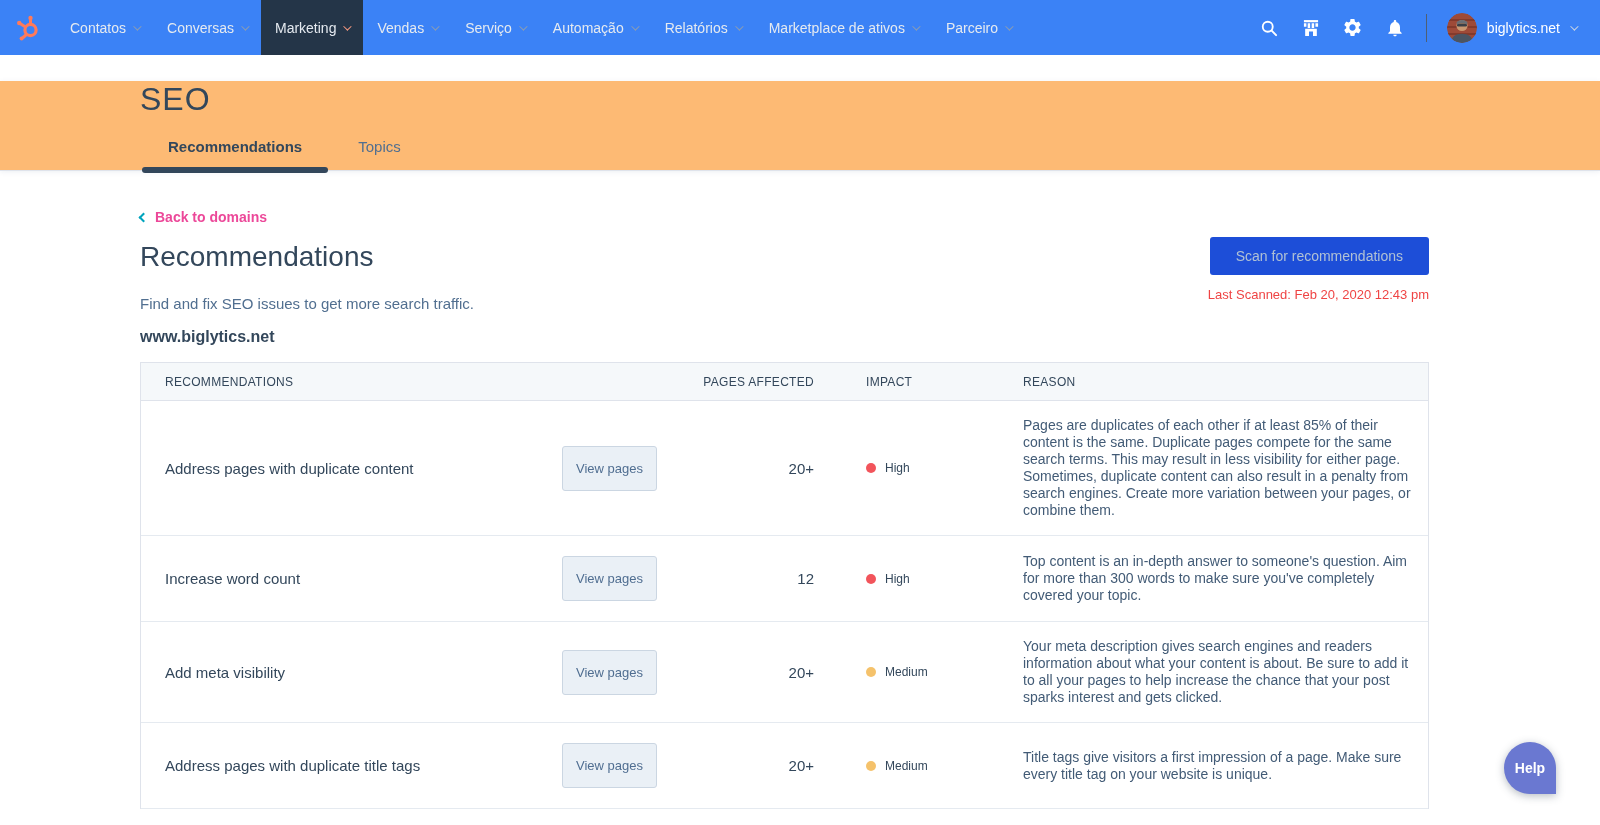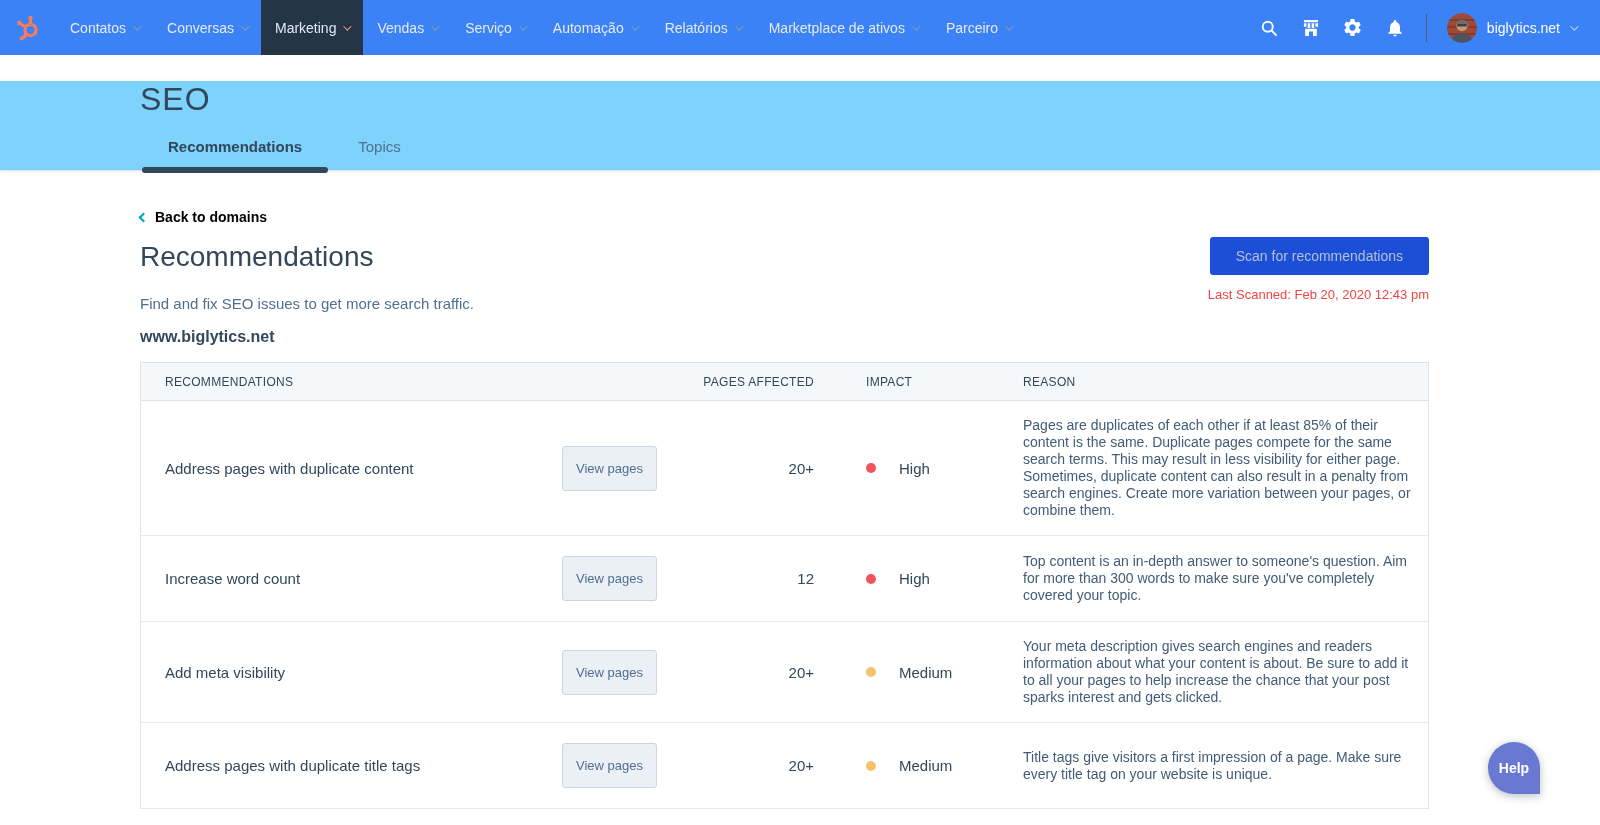--- a/index.html
+++ b/index.html
@@ -28,40 +28,40 @@
   .nav-item.active .caret { border-color:#fb9b80; }
   .nav-right { margin-left:auto; display:flex; align-items:center; gap:20px; padding-right:24px;text-align:center; }
   .nav-icon { width:22px; height:22px; display:flex; align-items:center; justify-content:center; cursor:pointer; }
   .nav-divider { width:1px; height:28px; background:#4e5f74; }
   .account { display:flex; align-items:center; gap:10px; cursor:pointer; }
   .avatar { width:30px; height:30px; border-radius:50%; overflow:hidden; flex:none; }
   .account-name { font-size:14px; color:#ffffff; }
   .account .caret { border-color:#cbd6e2; }
 
   
-  .page-band { background:#7dd3fc; border-bottom:1px solid #dfe3eb; box-shadow:0 1px 5px rgba(81,111,144,0.10); }
+  .page-band { background:#fdba74; border-bottom:1px solid #dfe3eb; box-shadow:0 1px 5px rgba(81,111,144,0.10); }
   .page-title {
     margin:26px 0 20px 140px; font-size:32px; font-weight:300; letter-spacing:1px; color:#33475b;
   }
   .tabs { display:flex; margin-left:140px; }
   .tab {
     position:relative; padding:0 28px 15px 28px; font-size:15px; cursor:pointer;
   }
   .tab.active { font-weight:bold; color:#33475b; }
   .tab.active::after {
     content:""; position:absolute; left:2px; right:2px; bottom:-3px; height:6px;
     background:#33475b; border-radius:4px;
   }
   .tab.inactive { color:#516f90; }
 
   
   .content { width:1289px; margin-left:140px; position:relative; }
   .back-link {
     margin-top:38px; display:inline-flex; align-items:center; gap:8px;
-    color:#000000; font-size:14px; font-weight:bold; cursor:pointer;
+    color:#ec4899; font-size:14px; font-weight:bold; cursor:pointer;
   }
   .chev-left {
     width:7px; height:7px; border-left:2px solid #00a4bd; border-bottom:2px solid #00a4bd;
     transform:rotate(45deg); display:inline-block;
   }
   .page-head { position:relative; }
   .h-recommendations { margin-top:16px; font-size:28px; font-weight:300; color:#33475b; }
   .head-right { position:absolute; top:-4px; right:0; text-align:right; }
   .scan-btn {
     background:#1d4ed8; color:#b0c1d4; border:none; border-radius:3px;
@@ -86,27 +86,27 @@
     align-items:center; padding:16px 17px 16px 24px; min-height:86px;
     border-bottom:1px solid #e5eaf0;
   }
   .rec-name { font-size:15px; color:#33475b; padding-right:24px; }
   .view-pages-btn {
     background:#eaf0f6; border:1px solid #cbd6e2; border-radius:3px;
     color:#506e91; font-family:inherit; font-size:13px; padding:14px 13px;
     cursor:pointer; white-space:nowrap; justify-self:start;
   }
   .pages-cell { text-align:right; font-size:15px; color:#33475b; }
-  .impact-cell { padding-left:52px; display:flex; align-items:center; gap:23px; font-size:15px; color:#33475b; }
+  .impact-cell { padding-left:52px; display:flex; align-items:center; gap:9px; font-size:12px; color:#33475b; }
   .impact-dot { width:10px; height:10px; border-radius:50%; flex:none; }
   .reason-cell { font-size:14px; line-height:17px; color:#425b76; max-width:405px; }
 
   
   .help-btn {
-    position:absolute; right:60px; bottom:31px; width:52px; height:52px;
+    position:absolute; right:44px; bottom:31px; width:52px; height:52px;
     background:#6a78d1; color:#ffffff; font-size:14px; font-weight:bold;
     border:none; border-radius:26px 26px 0 26px; cursor:pointer;
     display:flex; align-items:center; justify-content:center; font-family:inherit;
     box-shadow:0 2px 8px rgba(45,62,80,0.35);
   }
 </style>
 </head>
 <body>
 
 <header class="topnav">

